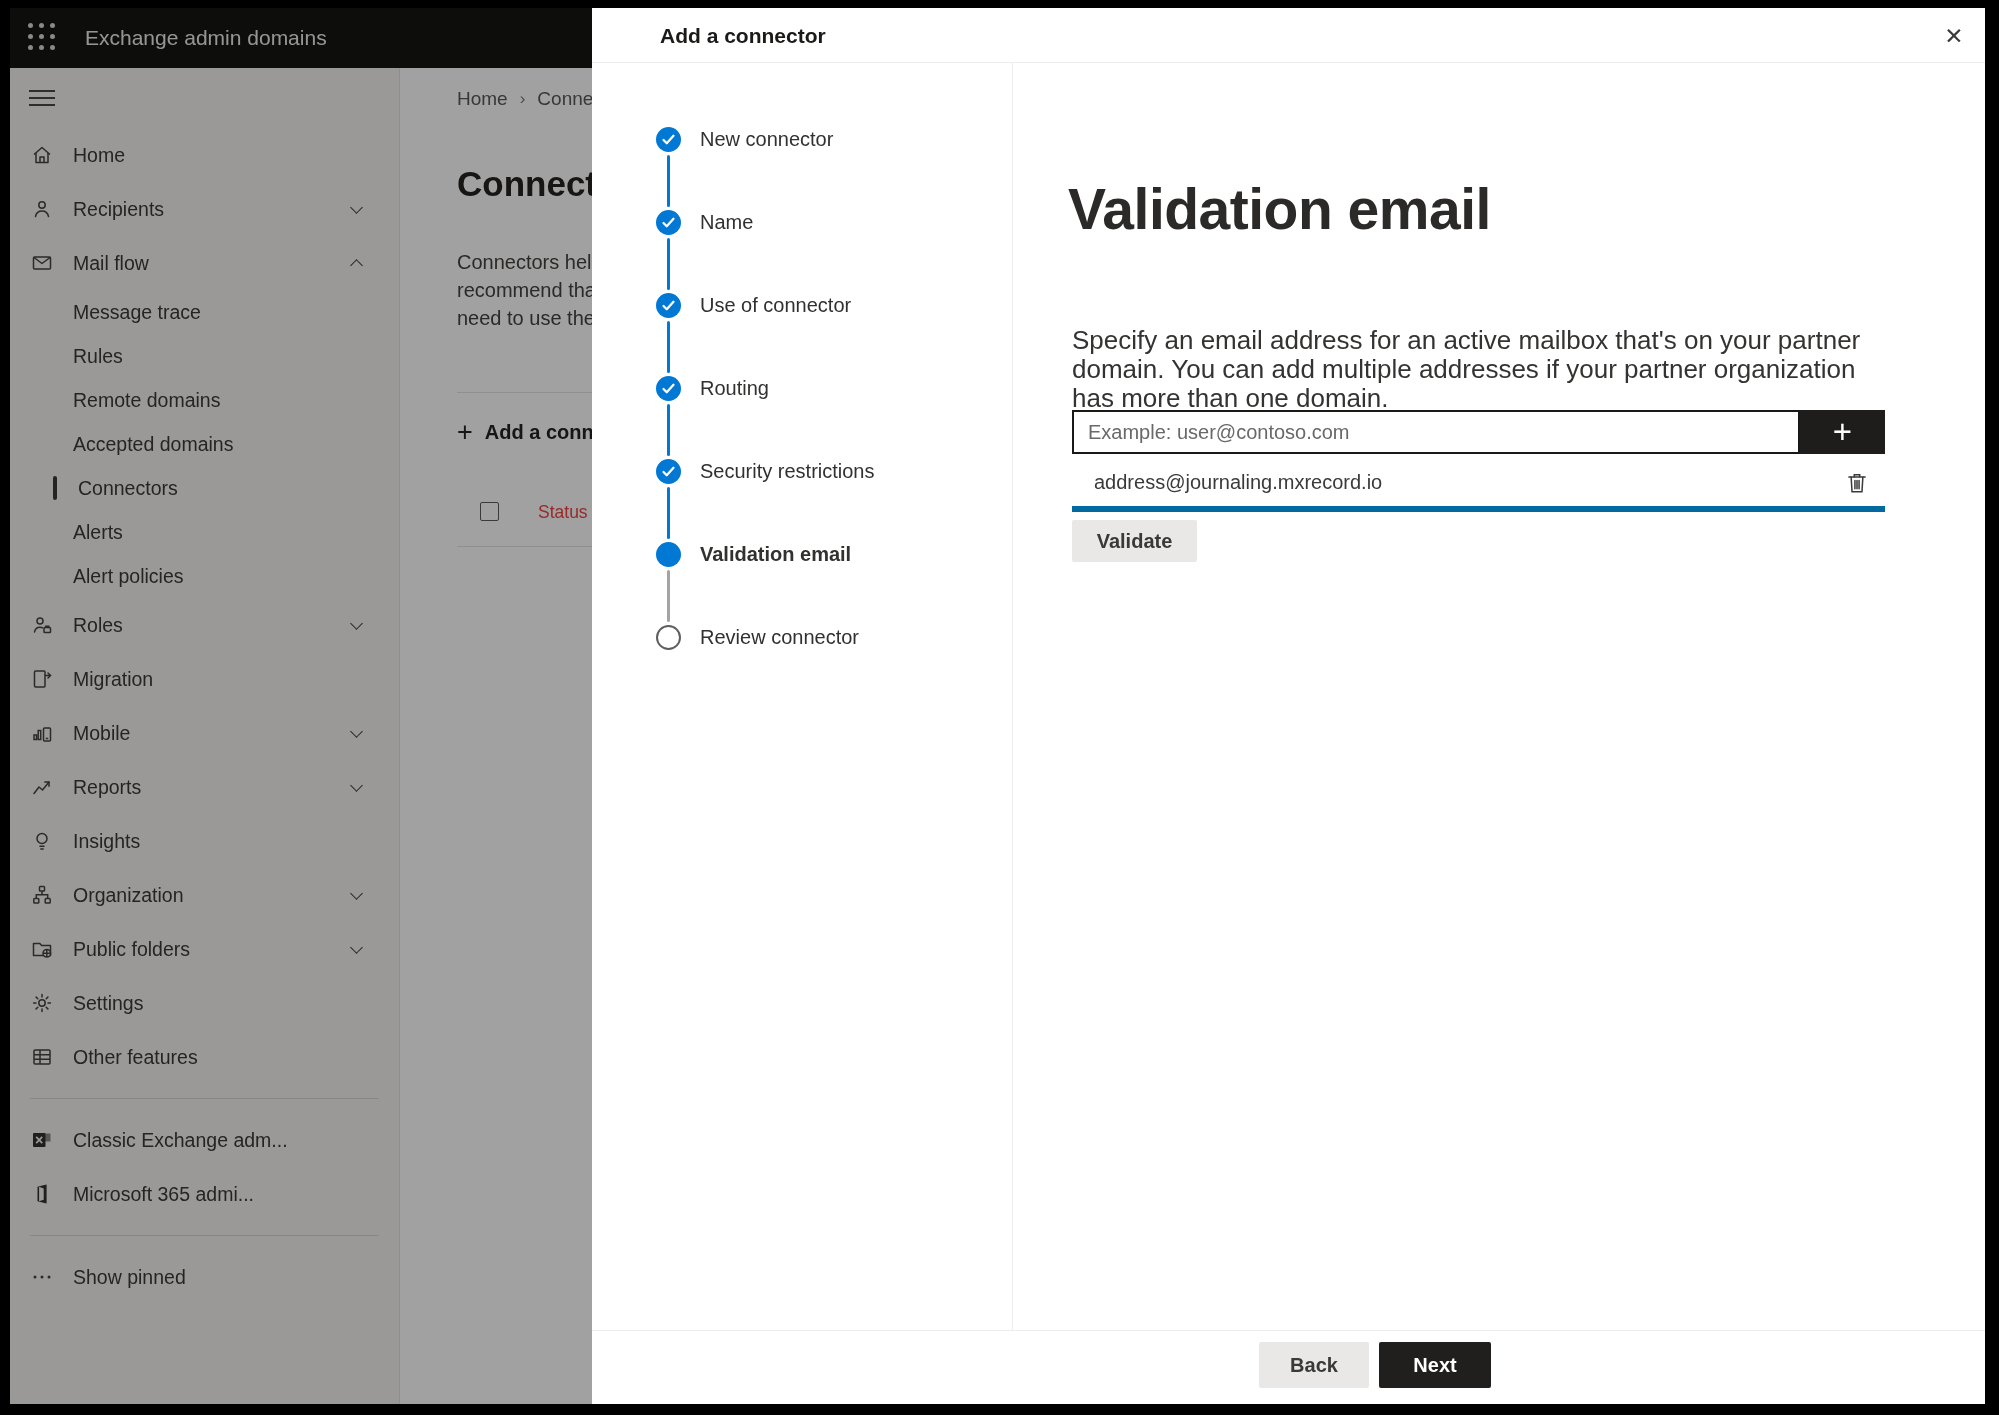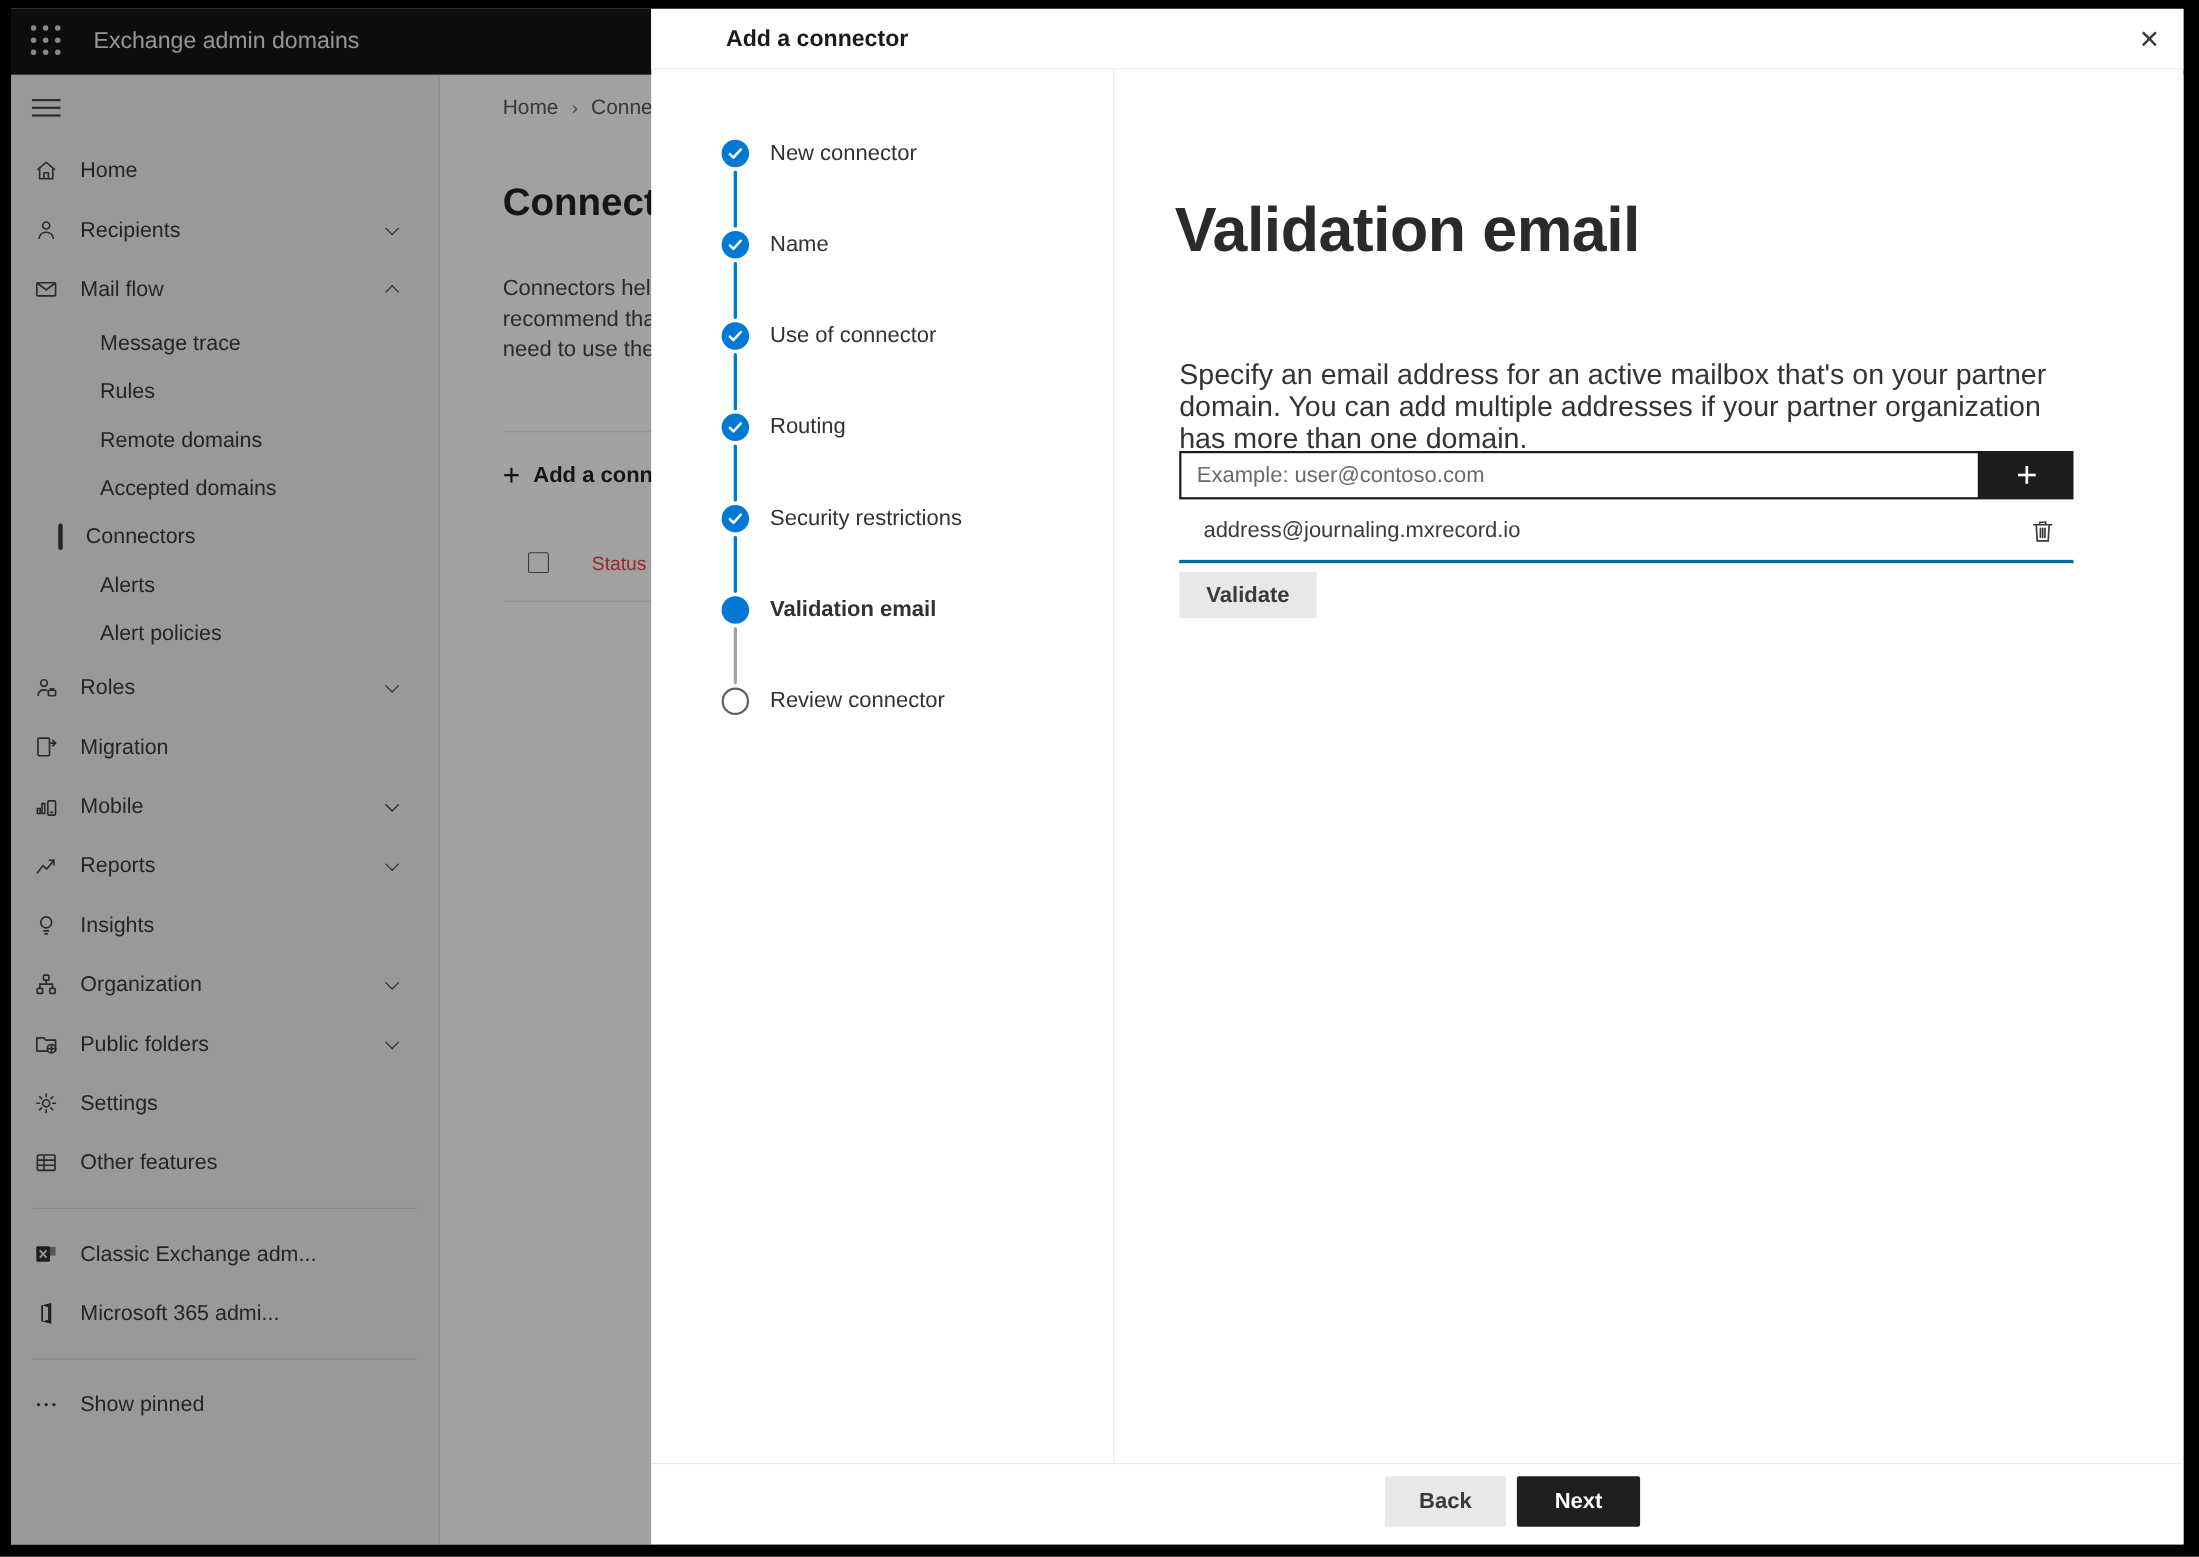--- a/index.html
+++ b/index.html
@@ -17,21 +17,21 @@
 
   
   .sidebar { position:absolute; left:0; top:60px; width:390px; bottom:0; background:#f4f3f1; border-right:1px solid #e3e1df; z-index:1; }
   .hamburger { position:absolute; left:19px; top:22px; width:26px; height:16px; cursor:pointer; }
   .hamburger i { display:block; width:26px; height:2px; background:#4a4846; margin-bottom:5px; }
   .nav { position:absolute; left:0; top:60px; right:0; }
   .nav-item { position:relative; display:flex; align-items:center; height:54px; padding-left:20px; cursor:pointer; color:#3b3a39; }
   .nav-item .nicon { width:24px; height:24px; margin-right:19px; flex:none; }
   .nav-item .nicon svg { width:24px; height:24px; display:block; }
   .nav-item .nlabel { font-size:19.5px; white-space:nowrap; }
-  .nav-item.sub { height:44px; padding-left:81px; }
+  .nav-item.sub { height:44px; padding-left:63px; }
   .nav-item.selected { padding-left:68px; }
   .nav-item.selected::before { content:""; position:absolute; left:43px; top:50%; margin-top:-12px; width:4px; height:24px; background:#3b3a39; border-radius:2px; }
   .nav-item.divider { height:1px; padding:0; margin:14px 20px 14px 20px; background:#d8d6d4; cursor:default; }
   .chev { display:none; position:absolute; right:38px; width:9px; height:9px;
           border-right:1.8px solid #3b3a39; border-bottom:1.8px solid #3b3a39; }
   .chev.chevron-down { display:block; transform:rotate(45deg); margin-top:-4px; }
   .chev.chevron-up { display:block; transform:rotate(-135deg); margin-top:4px; }
 
   
   .bg-main { position:absolute; left:390px; top:60px; right:0; bottom:0; background:#fff; z-index:1; }
@@ -75,21 +75,21 @@
 
   
   .content-h1 { position:absolute; left:476px; top:166px; font-size:57px; line-height:70px; font-weight:700; color:#2b2a29; letter-spacing:-0.5px; }
   .content-desc { position:absolute; left:480px; top:318px; width:790px; font-size:26px; line-height:29px; color:#343332; }
   .input-row { position:absolute; left:480px; top:402px; width:813px; height:44px; display:flex; }
   .email-input { flex:1; height:44px; border:2px solid #1a1918; border-radius:0; padding:0 14px; font-size:20px;
                  font-family:"Liberation Sans","DejaVu Sans",sans-serif; color:#252423; outline:none; }
   .email-input::placeholder { color:#6b6968; }
   .plus-btn { width:85px; height:44px; background:#1e1d1c; border:none; color:#fff; font-size:33px; font-weight:200; cursor:pointer; line-height:40px; }
   .address-list { position:absolute; left:480px; top:446px; width:813px; }
-  .address-row { position:relative; height:58px; border-bottom:3px solid #0369a1; }
+  .address-row { position:relative; height:58px; border-bottom:6px solid #0369a1; }
   .address-row .aemail { position:absolute; left:22px; top:0; height:58px; line-height:56px; font-size:20px; color:#3b3a39; }
   .trash-btn { position:absolute; right:15px; top:16px; width:26px; height:26px; border:none; background:none; cursor:pointer; padding:0; }
   .trash-btn svg { width:26px; height:26px; display:block; }
   .validate-btn { position:absolute; left:480px; top:512px; min-width:125px; height:42px; padding:0 24px;
                   background:#e9e8e7; border:none; border-radius:2px; font-size:20px; font-weight:600; color:#3a3938;
                   font-family:"Liberation Sans","DejaVu Sans",sans-serif; cursor:pointer; }
 
   
   .panel-footer-line { position:absolute; left:0; right:0; top:1322px; height:1px; background:#efedec; }
   .back-btn { position:absolute; left:667px; top:1334px; width:110px; height:46px; background:#e9e8e7; border:none; border-radius:2px;

